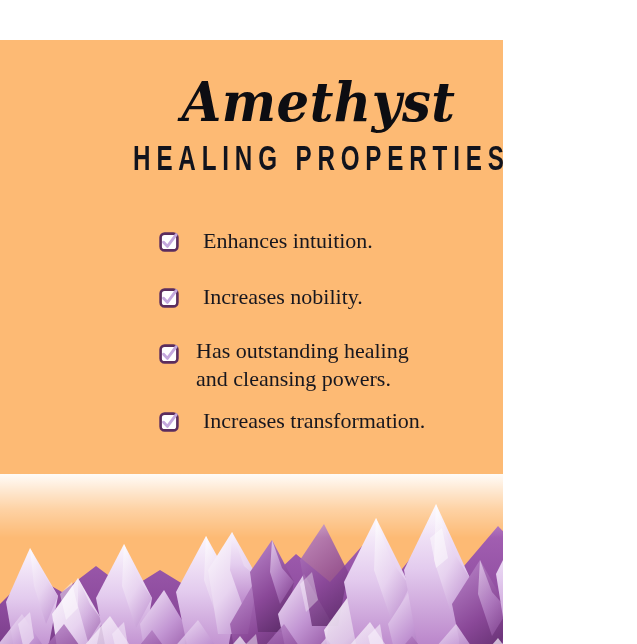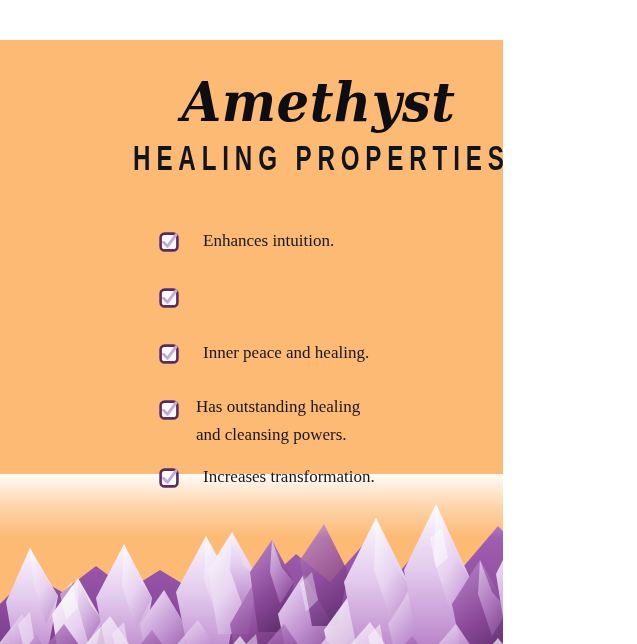--- a/index.html
+++ b/index.html
@@ -86,21 +86,21 @@
     width: 20px;
     height: 20px;
     display: block;
   }
   .checkbox svg { display: block; }
 
   .benefit-text {
     display: block;
     padding-left: 45px;
     font-family: "Liberation Serif", serif;
-    font-size: 17px;
+    font-size: 22px;
     line-height: 26px;
     color: #17171f;
     white-space: pre-line;
     padding-top: 8px;
   }
   .benefit-row.two-line .benefit-text {
     padding-top: 5px;
     padding-left: 38px;
     text-align: left;
     width: 300px;
@@ -140,31 +140,23 @@
       <span class="benefit-text">Enhances intuition.</span>
     </li>
 
     <li class="benefit-row">
       <span class="checkbox">
         <svg width="20" height="20" viewBox="0 0 20 20" aria-hidden="true">
           <rect x="1.6" y="1.6" width="16.8" height="16.8" rx="4" ry="4" fill="#ffffff" stroke="#5b2d5e" stroke-width="2.6"></rect>
           <path d="M4.6 10.2 L8.4 14.4 L17.2 2.6" fill="none" stroke="#c4a8dd" stroke-width="2.9" stroke-linecap="round" stroke-linejoin="round"></path>
         </svg>
       </span>
-    </li>
-
-    <li class="benefit-row">
-      <span class="checkbox">
-        <svg width="20" height="20" viewBox="0 0 20 20" aria-hidden="true">
-          <rect x="1.6" y="1.6" width="16.8" height="16.8" rx="4" ry="4" fill="#ffffff" stroke="#5b2d5e" stroke-width="2.6"></rect>
-          <path d="M4.6 10.2 L8.4 14.4 L17.2 2.6" fill="none" stroke="#c4a8dd" stroke-width="2.9" stroke-linecap="round" stroke-linejoin="round"></path>
-        </svg>
-      </span>
-      <span class="benefit-text">Inner peace and healing.</span>
-    </li>
+      <span class="benefit-text">Increases nobility.</span>
+    </li>
+
 
     <li class="benefit-row two-line">
       <span class="checkbox">
         <svg width="20" height="20" viewBox="0 0 20 20" aria-hidden="true">
           <rect x="1.6" y="1.6" width="16.8" height="16.8" rx="4" ry="4" fill="#ffffff" stroke="#5b2d5e" stroke-width="2.6"></rect>
           <path d="M4.6 10.2 L8.4 14.4 L17.2 2.6" fill="none" stroke="#c4a8dd" stroke-width="2.9" stroke-linecap="round" stroke-linejoin="round"></path>
         </svg>
       </span>
       <span class="benefit-text">Has outstanding healing
 and cleansing powers.</span>

